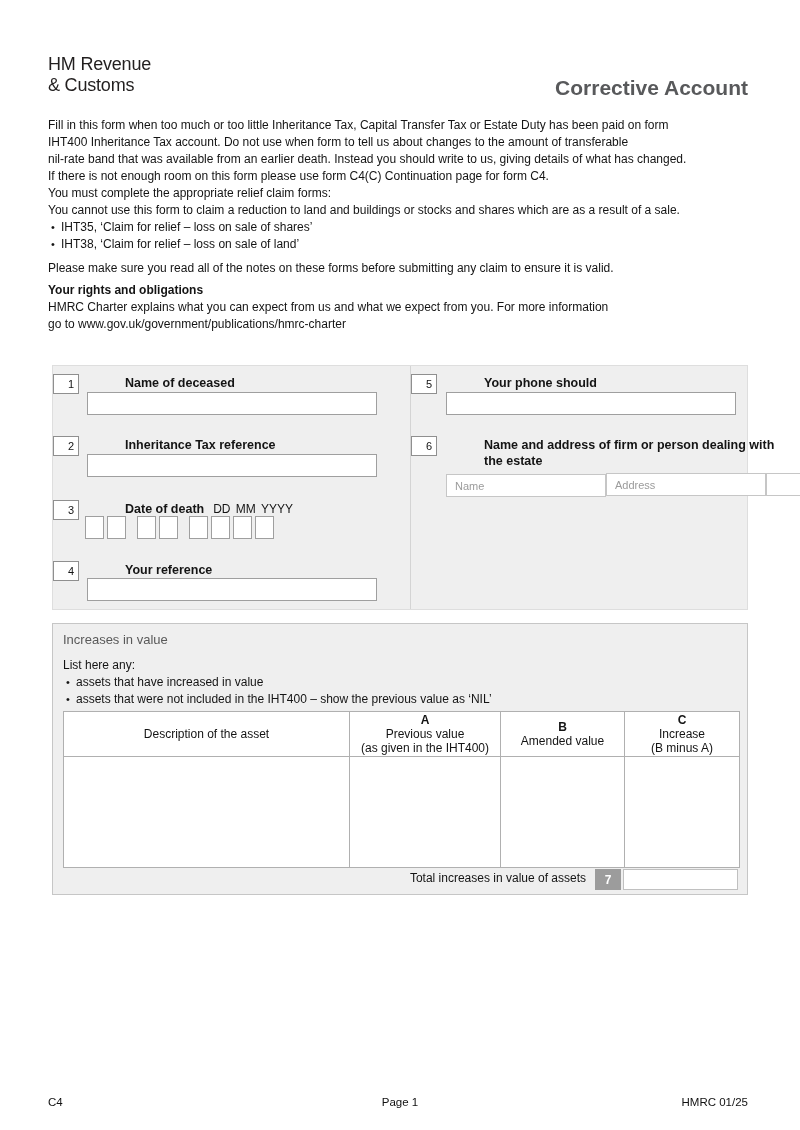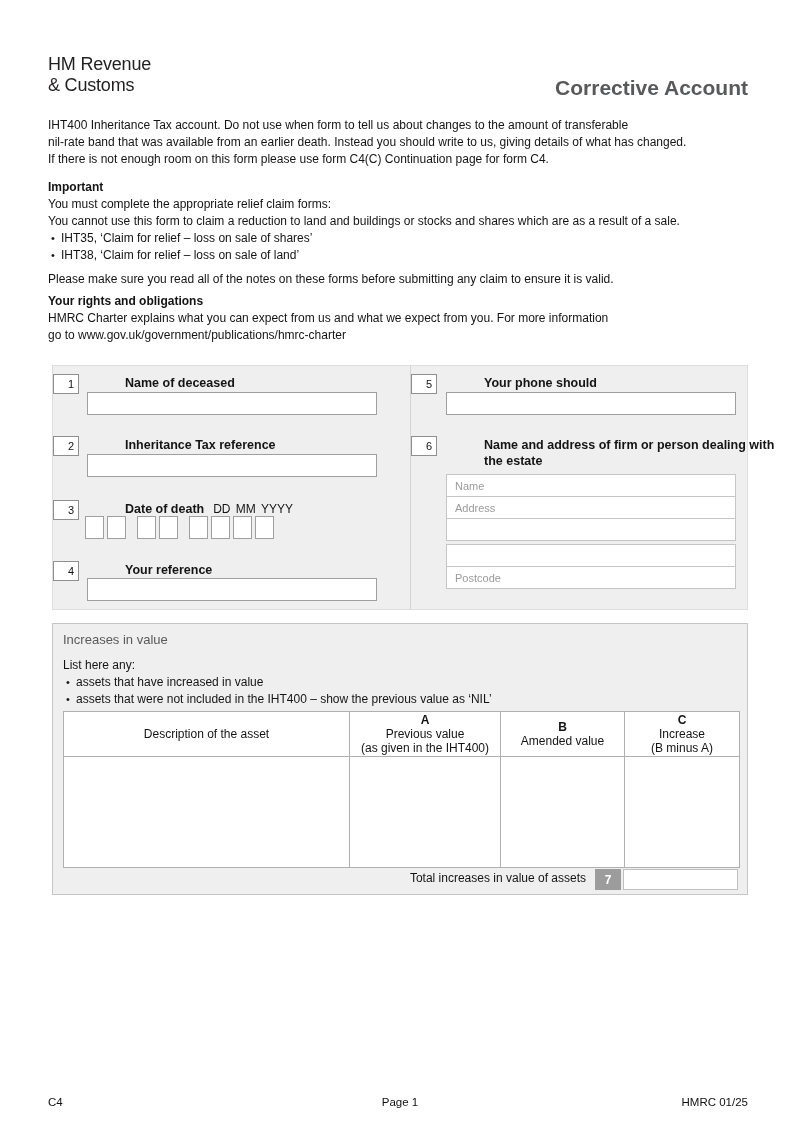--- a/index.html
+++ b/index.html
@@ -30,21 +30,21 @@
     box-sizing:border-box;font-size:11px;display:flex;align-items:center;
     justify-content:flex-end;padding-right:4px;}
   .flabel{position:absolute;font-size:12.5px;font-weight:bold;line-height:16px;padding-left:38px;}
   .sublabel{font-weight:normal;margin-left:9px;word-spacing:2px;font-size:12px;text-align:center;}
   .finput{position:absolute;height:23px;background:#fff;border:1px solid #9f9f9f;
     box-sizing:border-box;font-family:"Liberation Sans",sans-serif;font-size:12px;padding:2px 6px;}
   .dateboxes{position:absolute;display:flex;}
   .dbox{width:19px;height:23px;background:#fff;border:1px solid #9f9f9f;box-sizing:border-box;
     margin-right:3px;text-align:center;font-family:"Liberation Sans",sans-serif;font-size:12px;padding:0;}
   .dgap{margin-right:11px;}
-  .addr{position:absolute;display:flex;flex-direction:column;}
+  .addr{position:absolute;display:flex;flex-direction:row;}
   .addr input{height:23px;background:#fff;border:1px solid #c6c6c6;box-sizing:border-box;
     font-family:"Liberation Sans",sans-serif;font-size:11px;padding:2px 8px;margin-top:-1px;}
   .addr input::placeholder{color:#9b9b9b;opacity:1;}
   .addr input:first-child{margin-top:0;}
   .addr input.gap-above{margin-top:3px;}
   
   .p2-heading{position:absolute;left:10px;top:8px;font-size:13px;font-weight:normal;color:#595959;}
   .p2-text{position:absolute;font-size:12px;line-height:17px;}
   .asset-table{position:absolute;left:10px;top:87px;display:grid;
     grid-template-columns:285px 151px 124px 115px;grid-template-rows:45px 110px;
@@ -71,24 +71,24 @@
 
 <div class="page">
 
   <div class="logo">
     <div>HM Revenue</div>
     <div>&amp; Customs</div>
   </div>
   <h1 class="title">Corrective Account</h1>
 
   <div class="textblock">
+    <div class="tline">Fill in this form when too much or too little Inheritance Tax, Capital Transfer Tax or Estate Duty has been paid on form</div>
     <div class="tline">IHT400 Inheritance Tax account. Do not use when form to tell us about changes to the amount of transferable</div>
     <div class="tline">nil-rate band that was available from an earlier death. Instead you should write to us, giving details of what has changed.</div>
     <div class="tline">If there is not enough room on this form please use form C4(C) Continuation page for form C4.</div>
-    <div class="tline h-bold mt11">Important</div>
     <div class="tline">You must complete the appropriate relief claim forms:</div>
     <div class="tline">You cannot use this form to claim a reduction to land and buildings or stocks and shares which are as a result of a sale.</div>
     <div class="tline bullet">IHT35, ‘Claim for relief – loss on sale of shares’</div>
     <div class="tline bullet">IHT38, ‘Claim for relief – loss on sale of land’</div>
     <div class="tline mt7">Please make sure you read all of the notes on these forms before submitting any claim to ensure it is valid.</div>
     <div class="tline h-bold mt5">Your rights and obligations</div>
     <div class="tline">HMRC Charter explains what you can expect from us and what we expect from you. For more information</div>
     <div class="tline">go to www.gov.uk/government/publications/hmrc-charter</div>
   </div>
 

